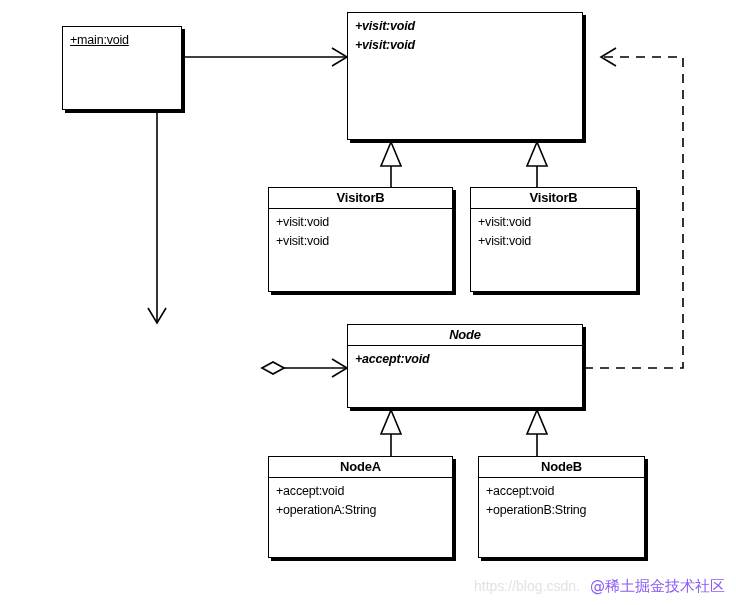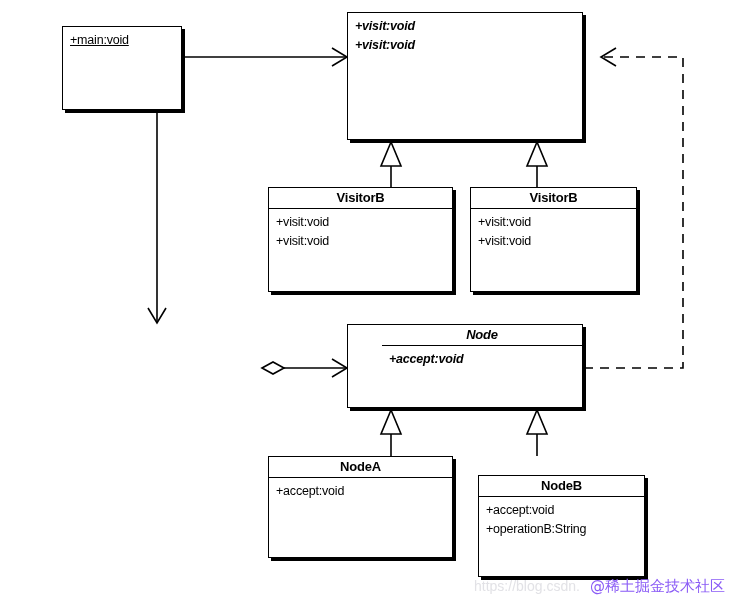--- a/index.html
+++ b/index.html
@@ -177,39 +177,40 @@
     <div class="uml-header">
       <span class="tname">VisitorB</span>
     </div>
     <div class="uml-body">
       <div class="uml-member">+visit:void</div>
       <div class="uml-member">+visit:void</div>
     </div>
   </div>
 
 
-  <div class="uml-box" style="left:347px; top:324px; width:236px; height:84px;padding-left:34px;">
+  <div class="uml-box" style="left:347px; top:324px; width:236px; height:84px;">
     <div class="uml-header abstract">
       <span class="tname">Node</span>
     </div>
     <div class="uml-body">
       <div class="uml-member italic">+accept:void</div>
     </div>
   </div>
 
   <div class="uml-box" style="left:268px; top:456px; width:185px; height:102px;">
     <div class="uml-header">
       <span class="tname">NodeA</span>
     </div>
     <div class="uml-body">
       <div class="uml-member">+accept:void</div>
-    </div>
-  </div>
-
-  <div class="uml-box" style="left:478px; top:475px; width:167px; height:102px;">
+      <div class="uml-member">+operationA:String</div>
+    </div>
+  </div>
+
+  <div class="uml-box" style="left:478px; top:456px; width:167px; height:102px;">
     <div class="uml-header">
       <span class="tname">NodeB</span>
     </div>
     <div class="uml-body">
       <div class="uml-member">+accept:void</div>
       <div class="uml-member">+operationB:String</div>
     </div>
   </div>
 
   <div class="wm wm-url">https://blog.csdn.</div>

